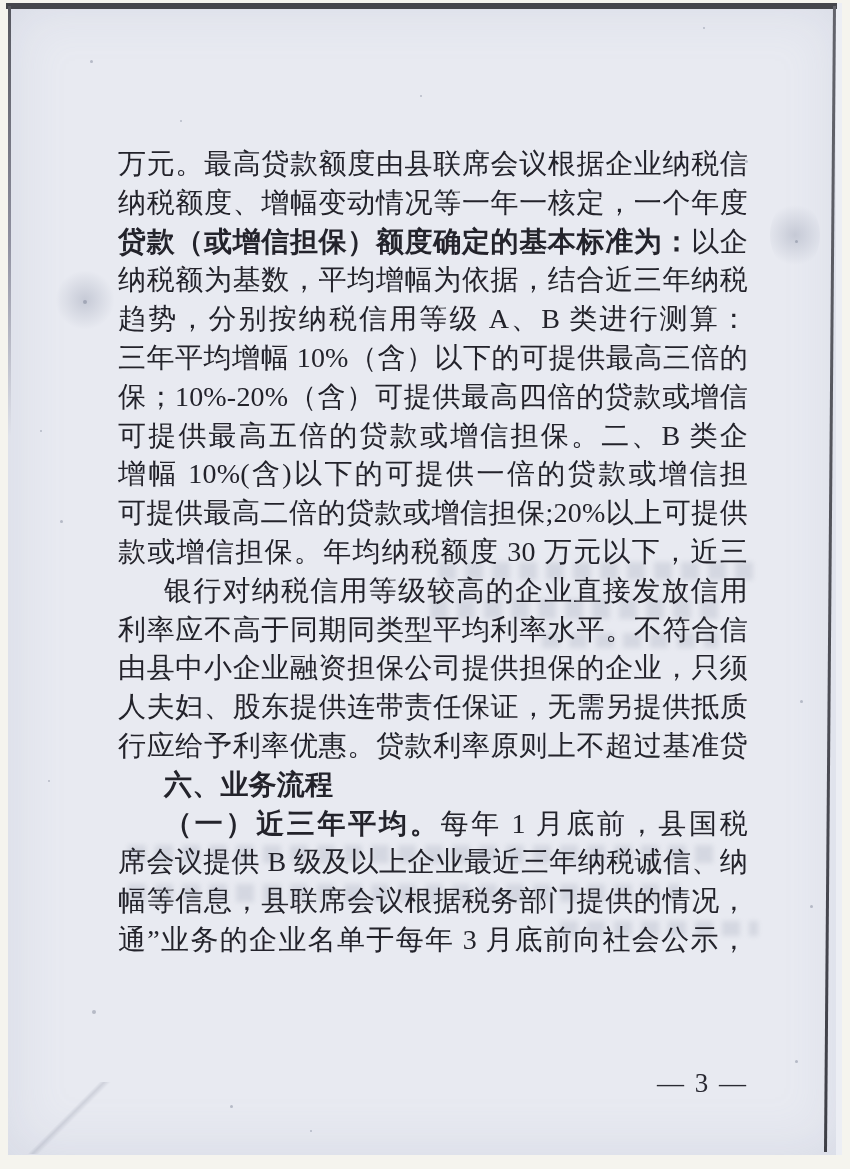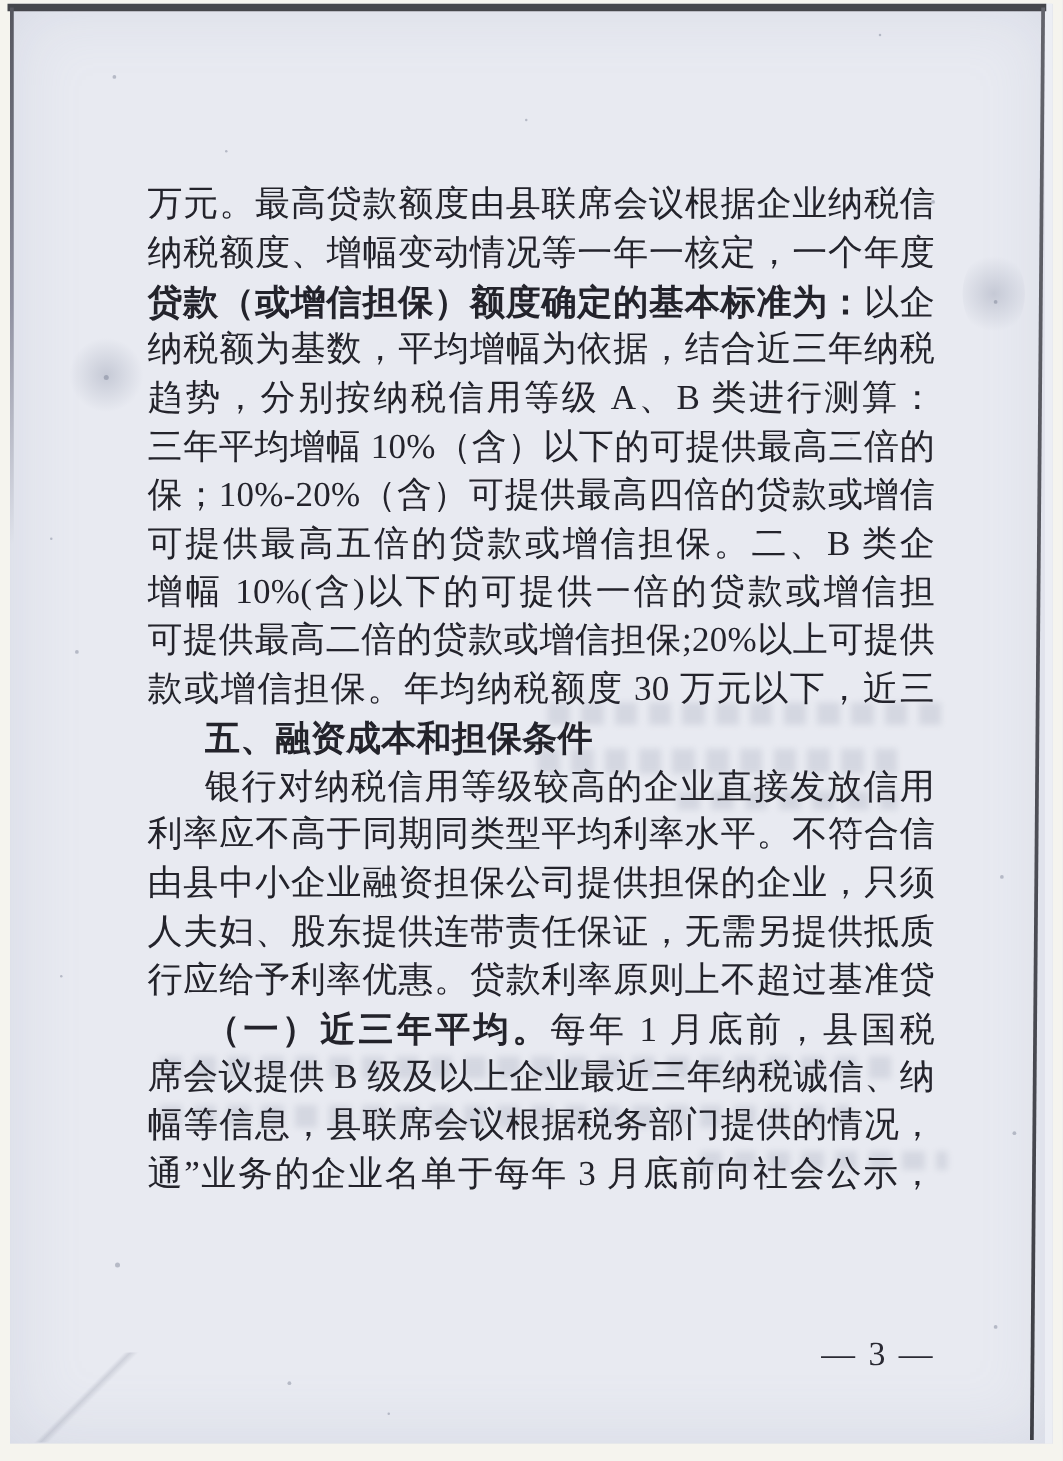--- a/index.html
+++ b/index.html
@@ -91,26 +91,26 @@
     <div class="line body j"><span class="r">纳税额度、增幅变动情况等一年一核定，一个年度内可循环使用。</span></div>
     <div class="line body j"><span class="b">贷款（或增信担保）额度确定的基本标准为：</span><span class="r">以企业近三年平均</span></div>
     <div class="line body j"><span class="r">纳税额为基数，平均增幅为依据，结合近三年纳税增减变化波动</span></div>
     <div class="line body j"><span class="r">趋势，分别按纳税信用等级 A、B 类进行测算：一、A 类企业，近</span></div>
     <div class="line body j"><span class="r">三年平均增幅 10%（含）以下的可提供最高三倍的贷款或增信担</span></div>
     <div class="line body j"><span class="r">保；10%-20%（含）可提供最高四倍的贷款或增信担保；20%以上</span></div>
     <div class="line body j"><span class="r">可提供最高五倍的贷款或增信担保。二、B 类企业，近三年平均</span></div>
     <div class="line body j"><span class="r">增幅 10%(含)以下的可提供一倍的贷款或增信担保;10%-20%(含)</span></div>
     <div class="line body j"><span class="r">可提供最高二倍的贷款或增信担保;20%以上可提供最高三倍的贷</span></div>
     <div class="line body j"><span class="r">款或增信担保。年均纳税额度 30 万元以下，近三年年均下降 20%</span></div>
-    <div class="line heading"><span class="b">五、融资成本和担保条件</span></div>
     <div class="line body j ind"><span class="r">银行对纳税信用等级较高的企业直接发放信用贷款的，贷款</span></div>
     <div class="line body j"><span class="r">利率应不高于同期同类型平均利率水平。不符合信用贷款条件的，</span></div>
     <div class="line body j"><span class="r">由县中小企业融资担保公司提供担保的企业，只须企业法定代表</span></div>
     <div class="line body j"><span class="r">人夫妇、股东提供连带责任保证，无需另提供抵质押反担保，银</span></div>
     <div class="line body j"><span class="r">行应给予利率优惠。贷款利率原则上不超过基准贷款利率的 120%，</span></div>
+    <div class="line heading"><span class="b">六、业务流程</span></div>
     <div class="line body j ind"><span class="b">（一）近三年平均。</span><span class="r">每年 1 月底前，县国税局、地税局向县联</span></div>
     <div class="line body j"><span class="r">席会议提供 B 级及以上企业最近三年纳税诚信、纳税额、税收增</span></div>
     <div class="line body j"><span class="r">幅等信息，县联席会议根据税务部门提供的情况，将符合“税融</span></div>
     <div class="line body j"><span class="r">通”业务的企业名单于每年 3 月底前向社会公示，接受社会监督。</span></div>
   </div>
 
 <div class="page-number">— 3 —</div>
 
 <div style="position: absolute; border-radius: 50%; background: rgba(100, 108, 130, 0.38); left: 90px; top: 60px; width: 3px; height: 3px;"></div>
 <div style="position: absolute; border-radius: 50%; background: rgba(100, 108, 130, 0.38); left: 703px; top: 27px; width: 2px; height: 2px;"></div>

